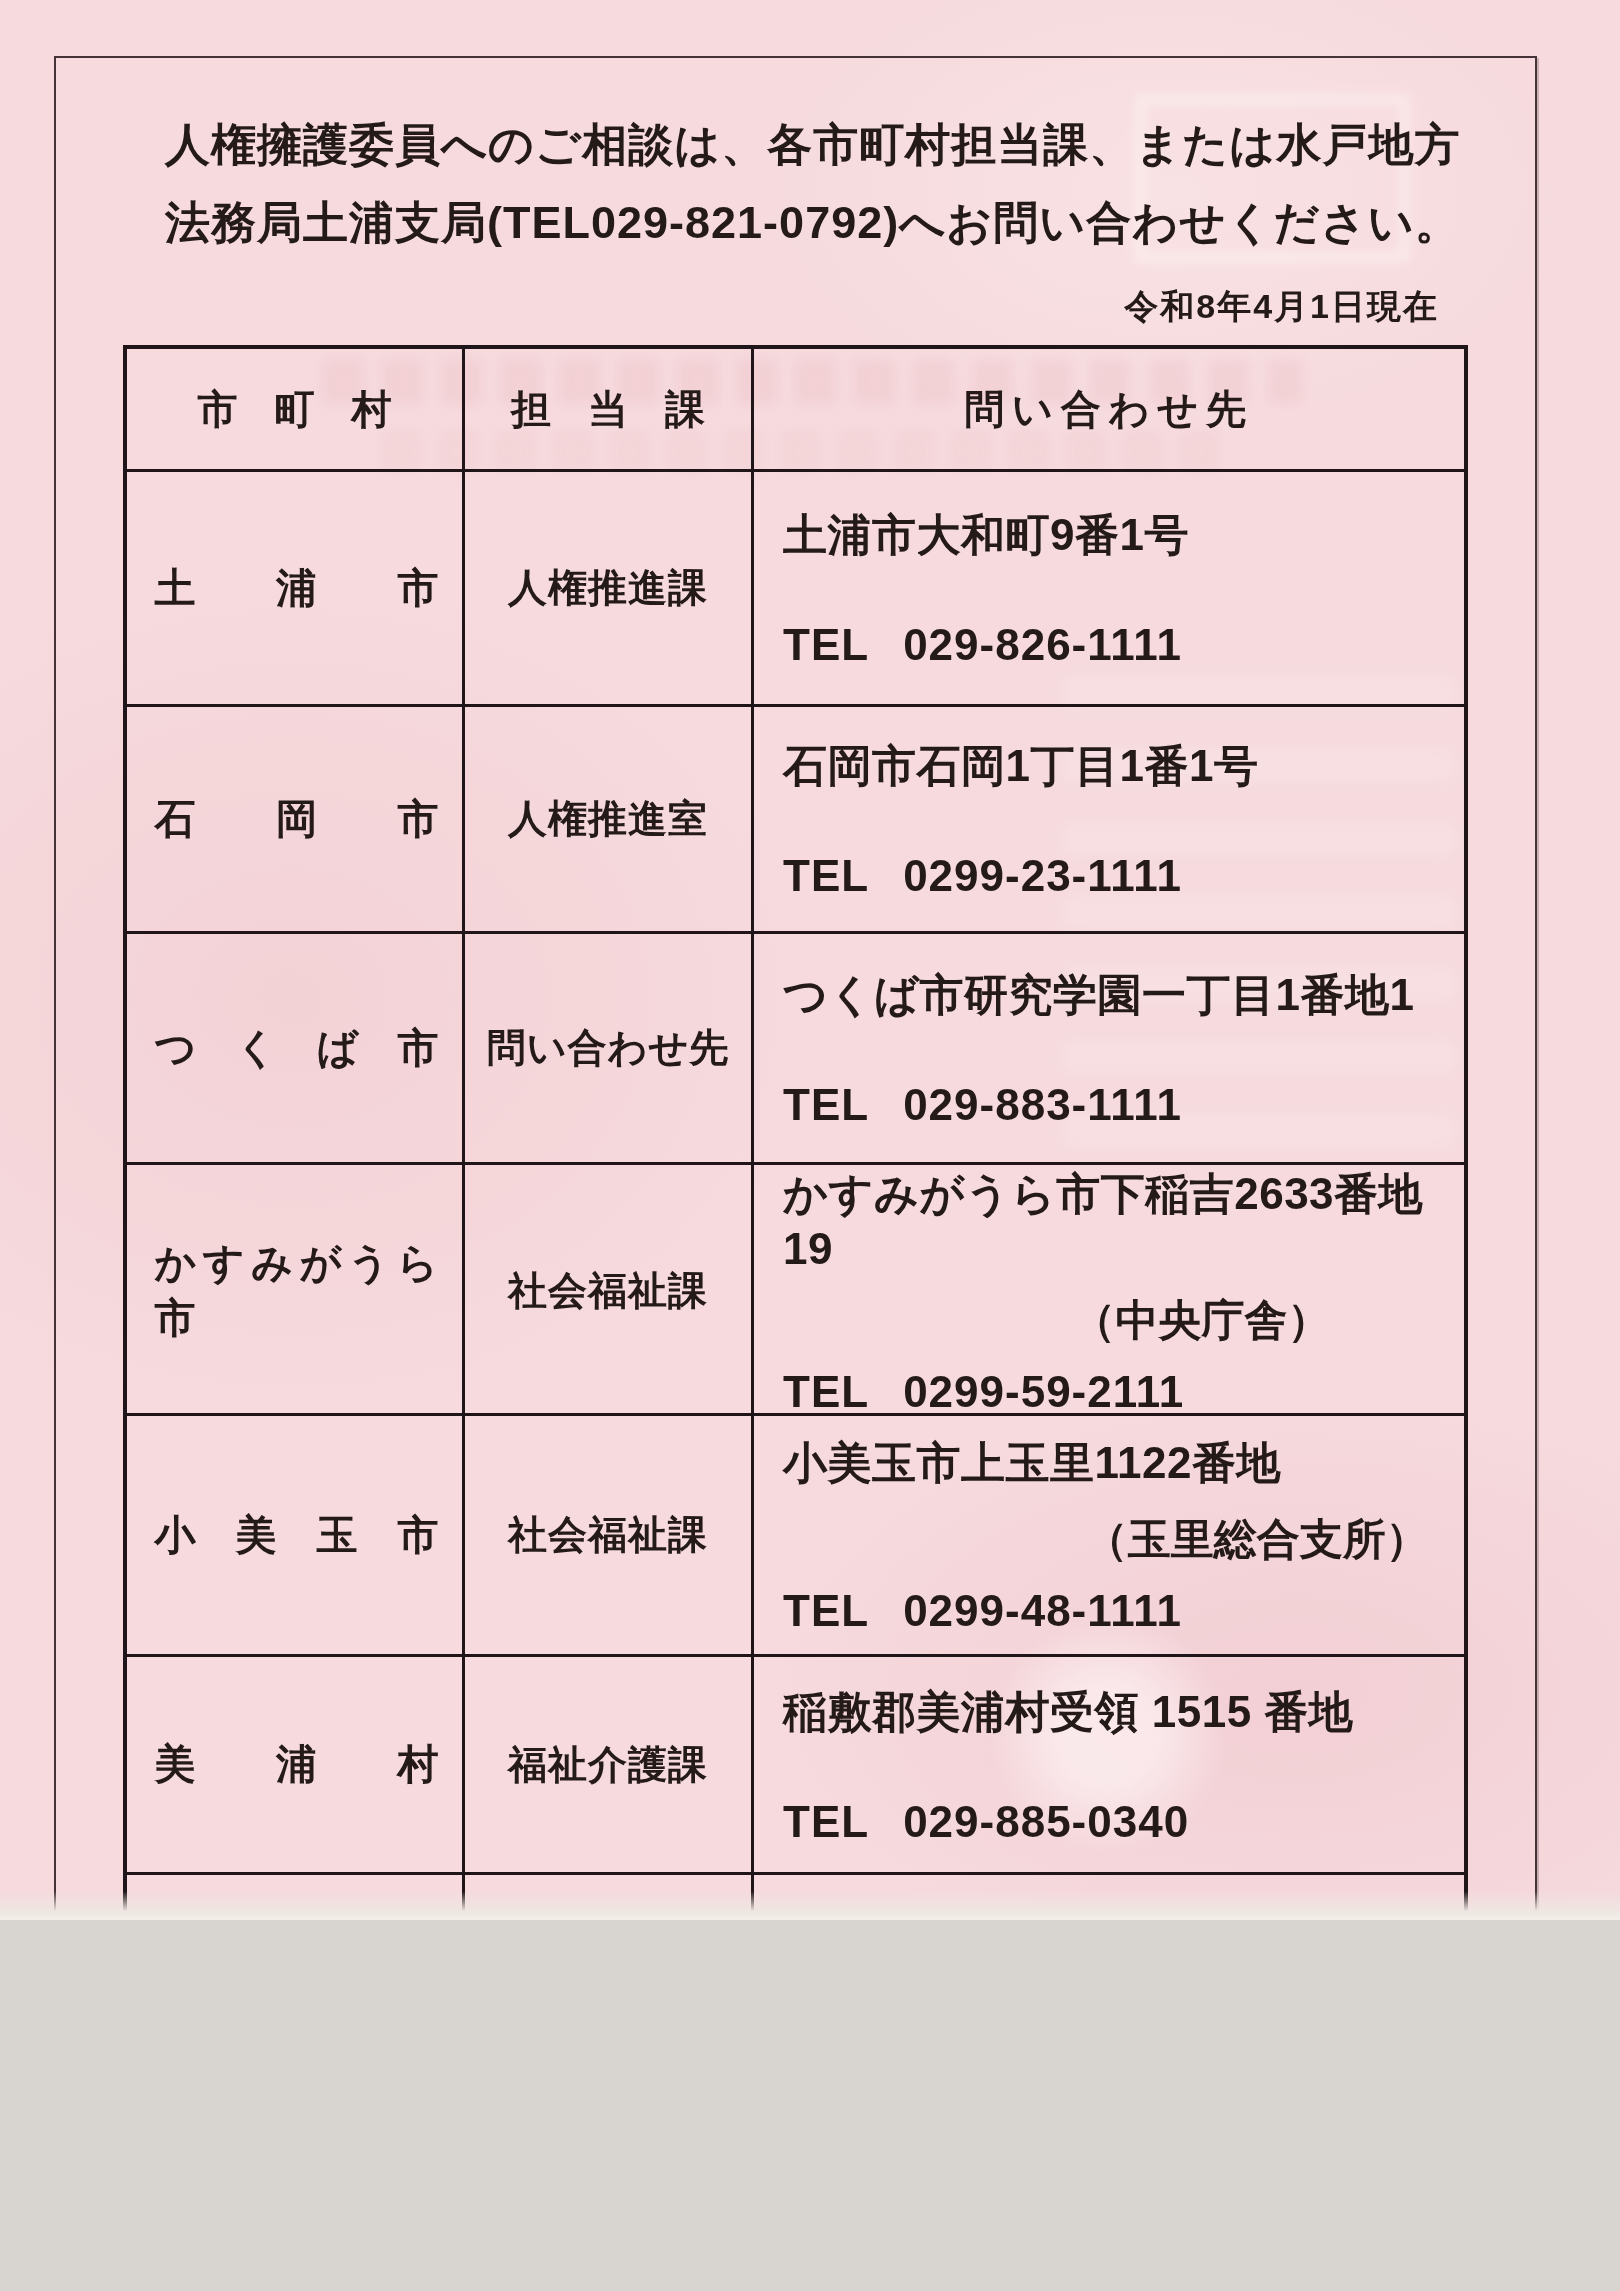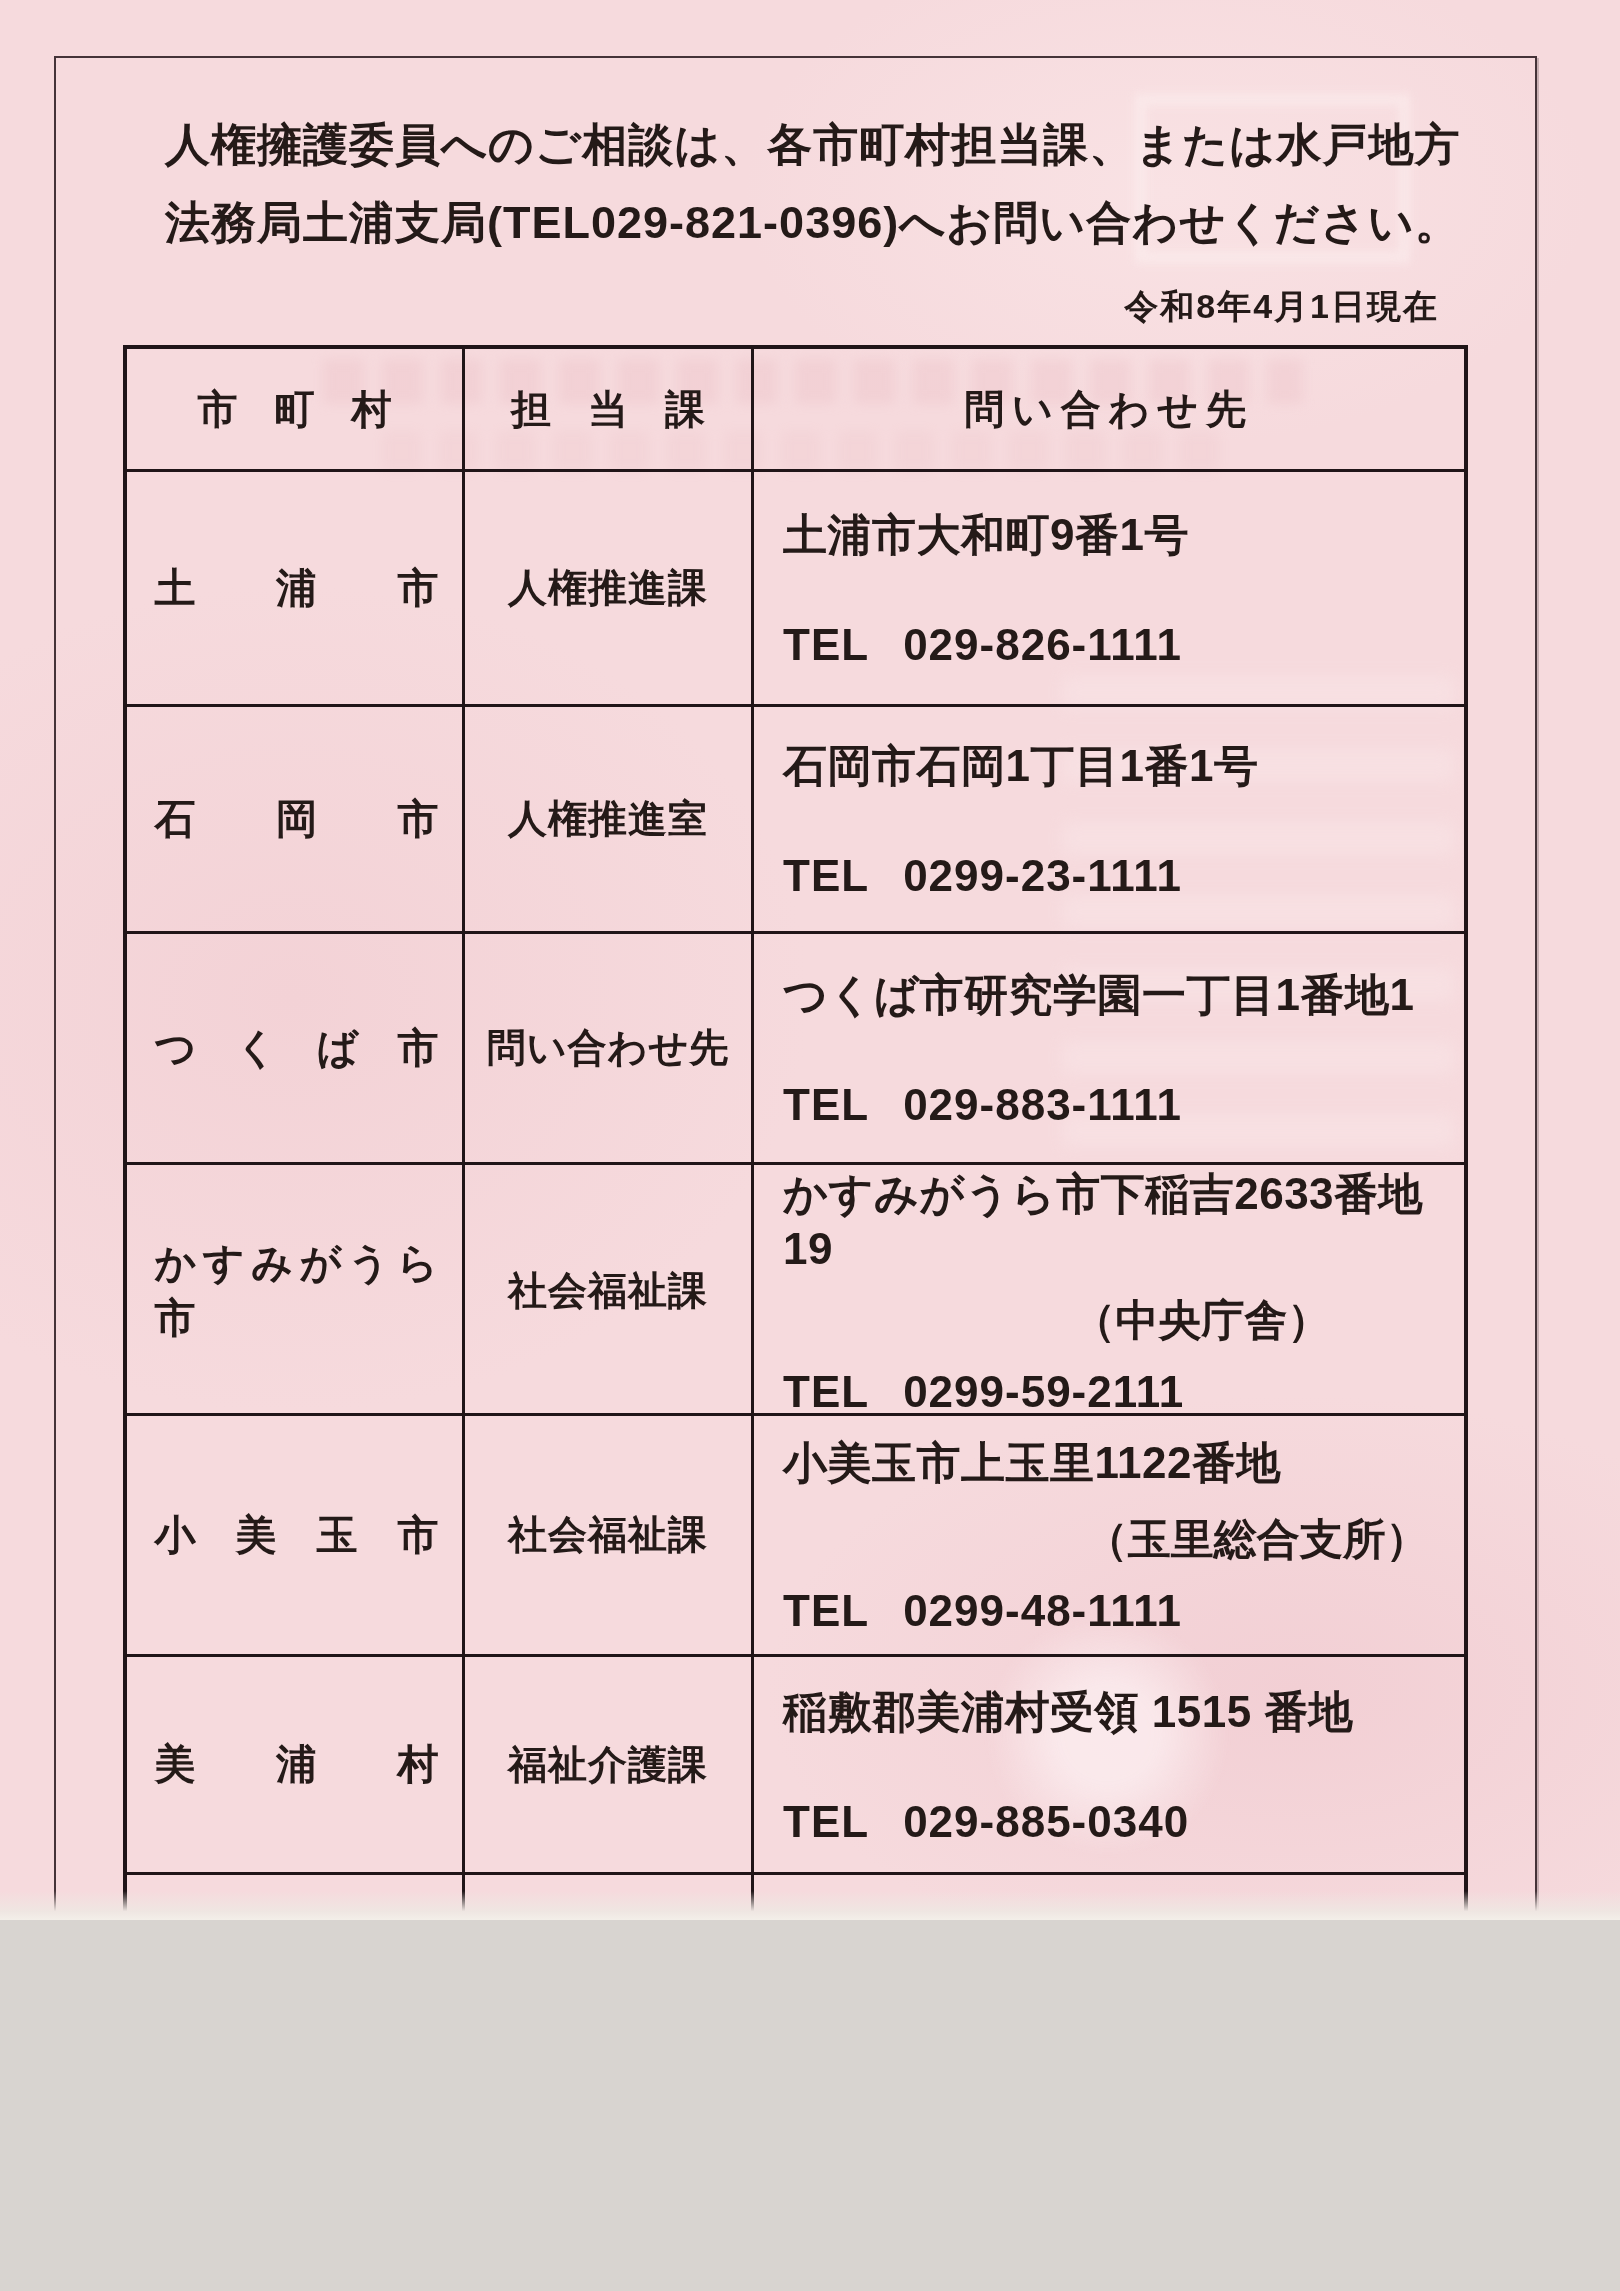--- a/index.html
+++ b/index.html
@@ -138,21 +138,21 @@
   <div class="ghost ghost-col"></div>
   <div class="ghost ghost-circle-a"></div>
   <div class="ghost ghost-circle-b"></div>
   <div class="ghost ghost-bot-a"></div>
   <div class="ghost ghost-bot-b"></div>
 
   <div class="frame"></div>
 
   <div class="intro">
     <div>人権擁護委員へのご相談は、各市町村担当課、または水戸地方</div>
-    <div>法務局土浦支局(TEL029-821-0396)へお問い合わせください。</div>
+    <div>法務局土浦支局(TEL029-821-0792)へお問い合わせください。</div>
   </div>
 
   <div class="asof">令和8年4月1日現在</div>
 
   <div class="ctable">
 
     <div class="trow hrow">
       <div class="cell hcell">
         <span class="hjust">市町村</span>
       </div>

